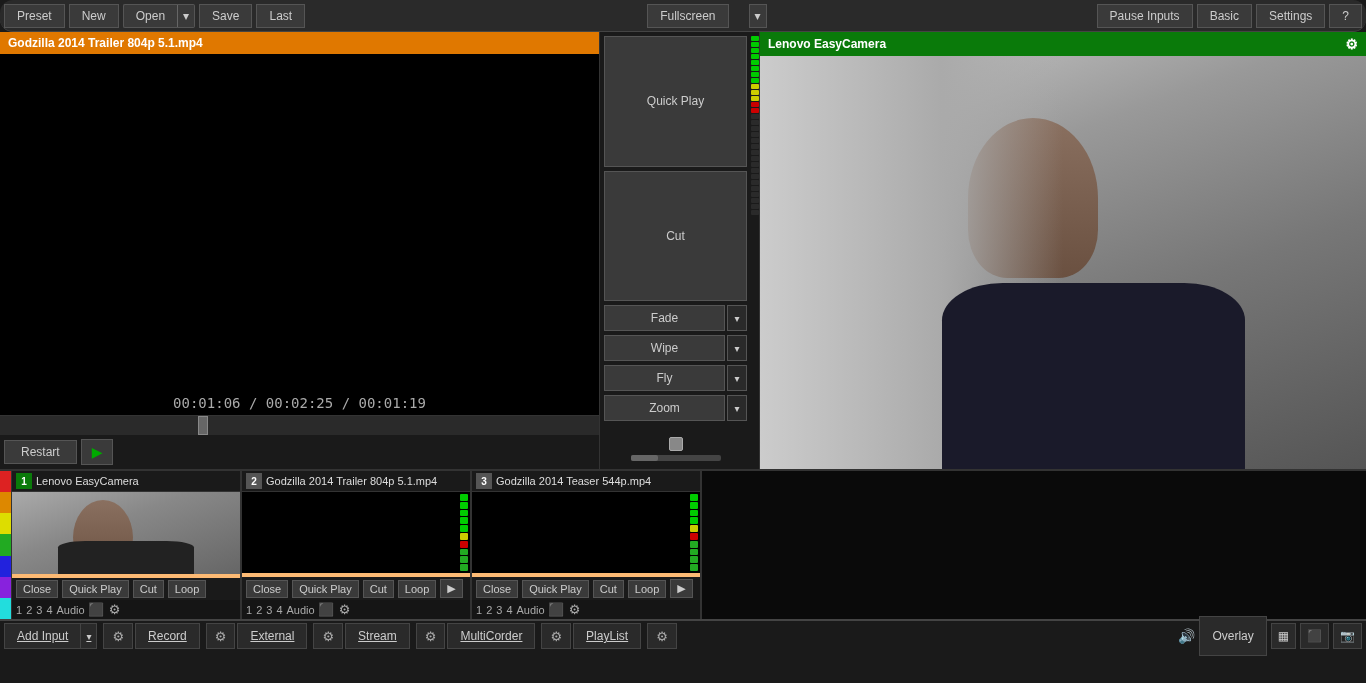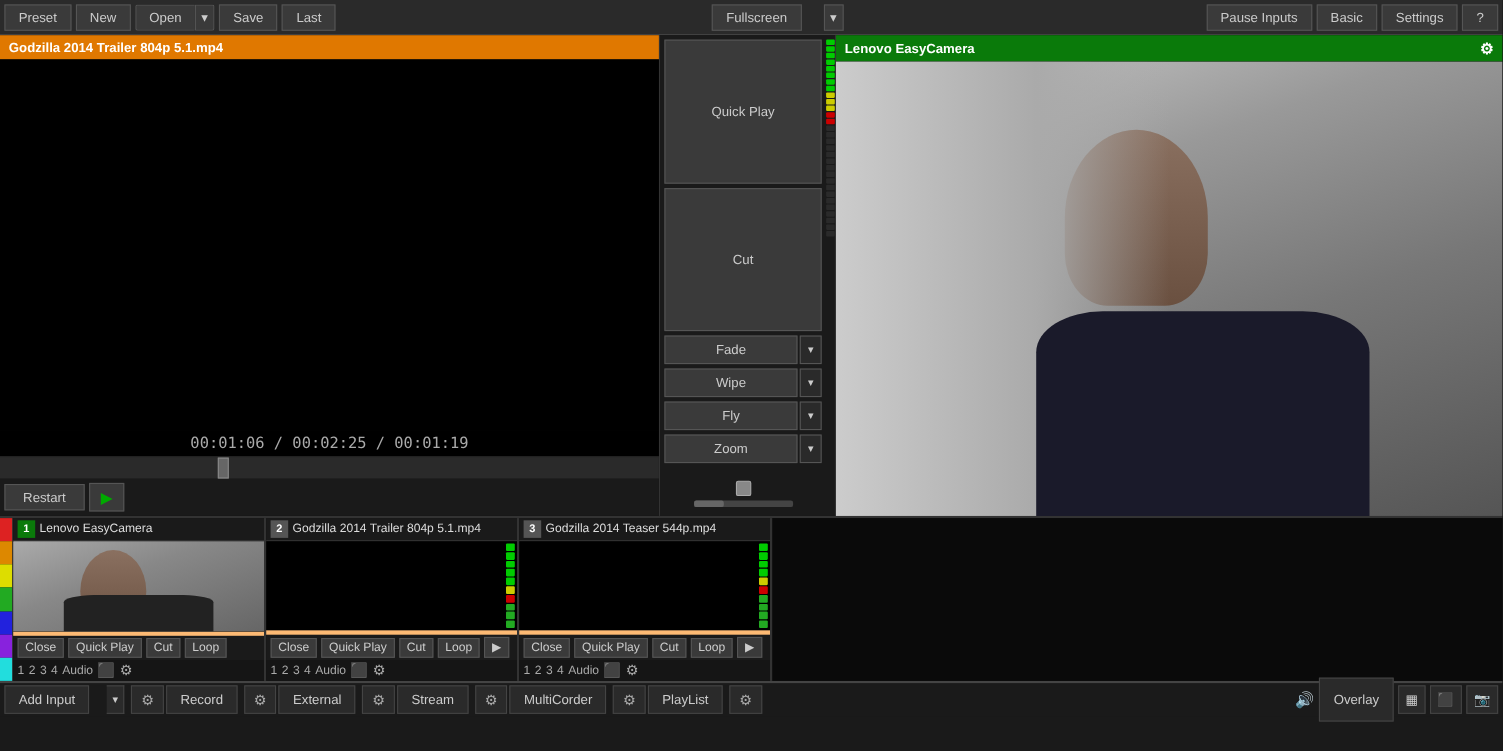--- a/index.html
+++ b/index.html
@@ -15,20 +15,21 @@
 
     
     .top-bar {
       display: flex;
       align-items: center;
       background: #2a2a2a;
       height: 32px;
       border-bottom: 1px solid #444;
       padding: 0 4px;
       gap: 4px;
+      border-radius: 13px;
     }
     .top-bar button {
       background: #3a3a3a;
       color: #ccc;
       border: 1px solid #555;
       padding: 3px 12px;
       cursor: pointer;
       font-size: 12px;
       height: 24px;
     }
@@ -297,22 +298,23 @@
       background: #1a1a1a;
       border-top: 2px solid #444;
       display: flex;
       align-items: center;
       gap: 2px;
       padding: 0 4px;
     }
     .bottom-btn-group {
       display: flex;
       align-items: flex-start;
-      gap: 16px;
+      gap: 0;
       margin-right: 4px;
+      text-decoration: underline;
     }
     .bb-btn {
       background: #2a2a2a;
       color: #ccc;
       border: 1px solid #444;
       padding: 4px 12px;
       cursor: pointer;
       font-size: 12px;
       height: 26px;
     }

